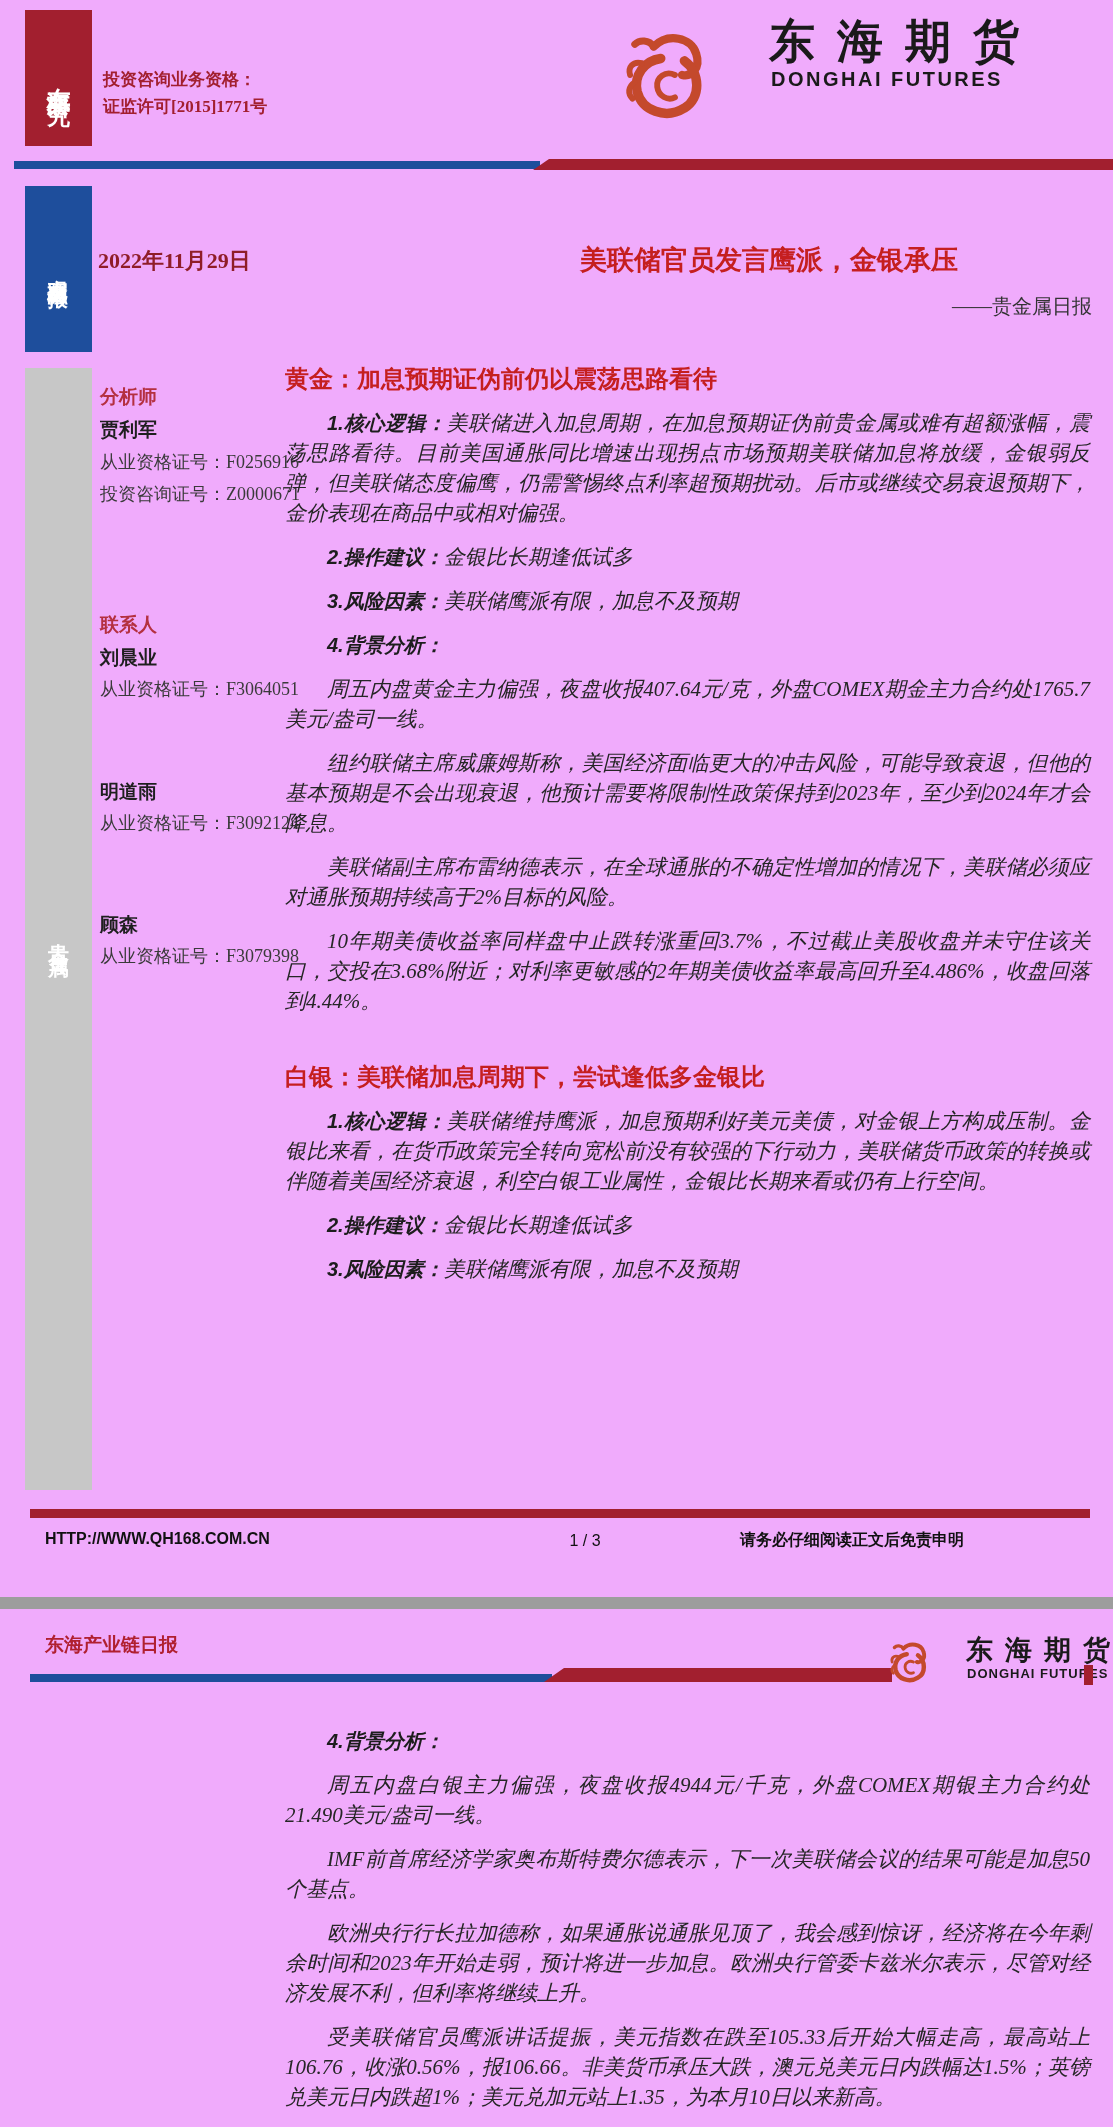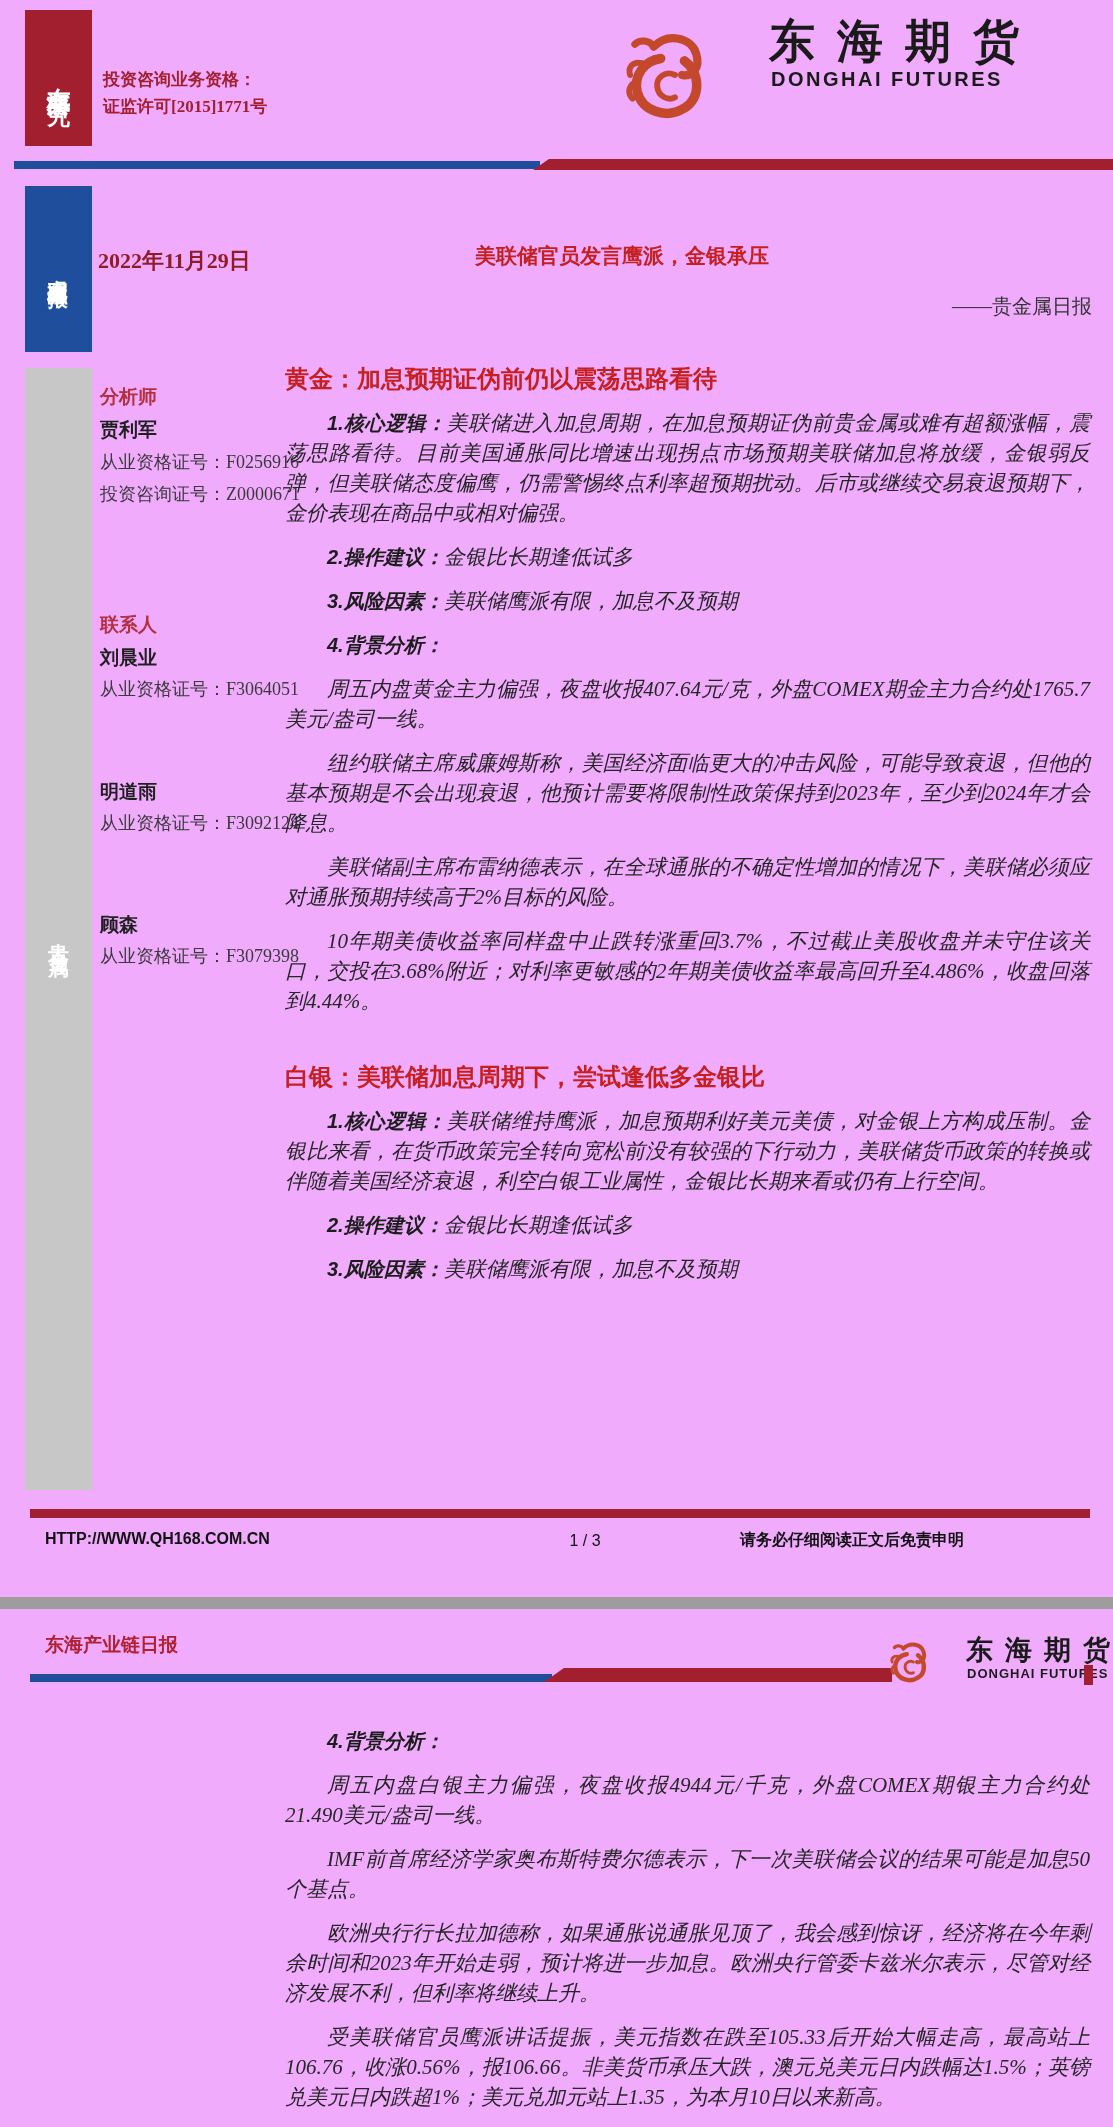--- a/index.html
+++ b/index.html
@@ -24,21 +24,21 @@
   .logo-main{left:598px;top:16px;}
   .dragon-lg{width:135px;height:118px;}
   .logo-text{display:flex;flex-direction:column;}
   .logo-main .logo-cn{font-size:46px;font-weight:bold;color:#1a1a1a;letter-spacing:22px;white-space:nowrap;line-height:52px;margin-left:14px;}
   .logo-main .logo-en{font-size:20px;font-weight:bold;color:#1a1a1a;letter-spacing:2.5px;white-space:nowrap;margin-left:16px;font-family:"Liberation Sans",sans-serif;}
   .divider1-blue{position:absolute;left:14px;top:161px;width:526px;height:8px;background:#1e4e9c;}
   .divider1-red{position:absolute;left:533px;top:159px;width:580px;height:11px;background:#a21f2f;
     clip-path:polygon(16px 0,100% 0,100% 100%,0 100%);}
   
   .date{position:absolute;left:98px;top:246px;font-size:22px;font-weight:bold;color:#8f1d28;}
-  .title{position:absolute;left:475px;top:242px;width:630px;font-size:21px;font-weight:bold;color:#c51f1f;}
+  .title{position:absolute;left:454px;top:242px;width:630px;text-align:center;font-size:27px;font-weight:bold;color:#c51f1f;}
   .subtitle{position:absolute;left:600px;top:293px;width:492px;text-align:right;font-size:20px;color:#333;}
   
   .people{position:absolute;left:100px;top:384px;width:200px;height:620px;}
   .people>div{position:absolute;left:0;white-space:nowrap;}
   .p-role{color:#b43040;font-weight:bold;font-size:19px;}
   .p-name{font-weight:bold;font-size:19px;color:#1f1f1f;}
   .p-cert{font-size:18px;color:#3a3a3a;}
   
   .main{position:absolute;left:285px;top:358px;width:805px;}
   .section-heading{font-size:24px;font-weight:bold;color:#c51f1f;margin:6px 0 0 0;line-height:30px;}

